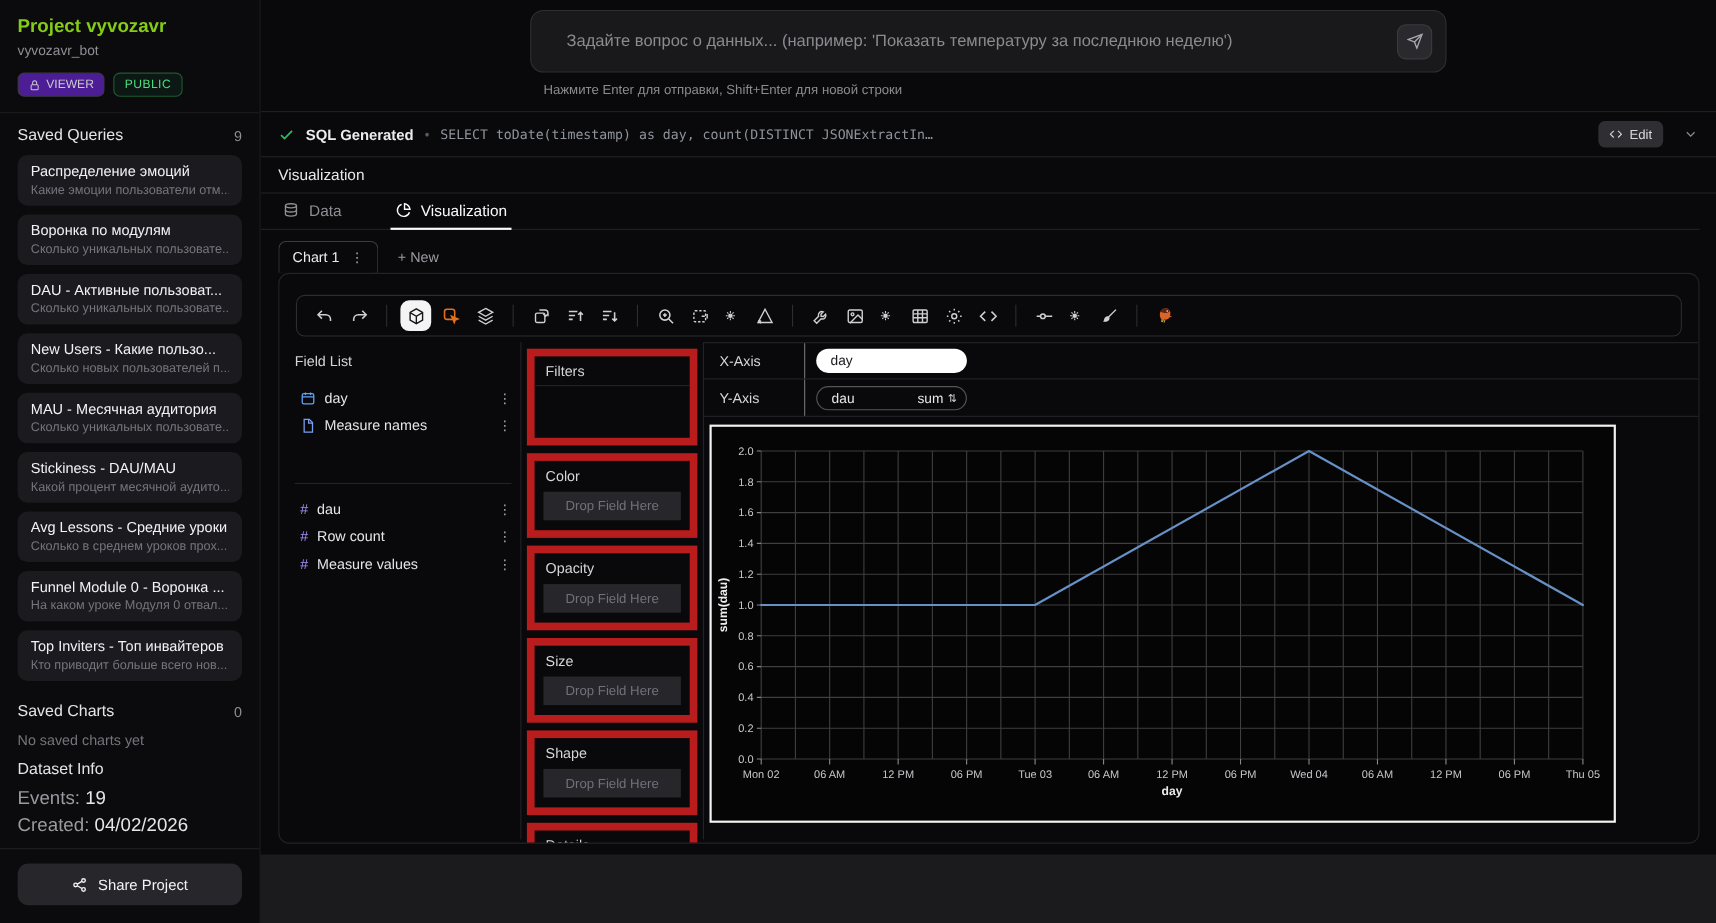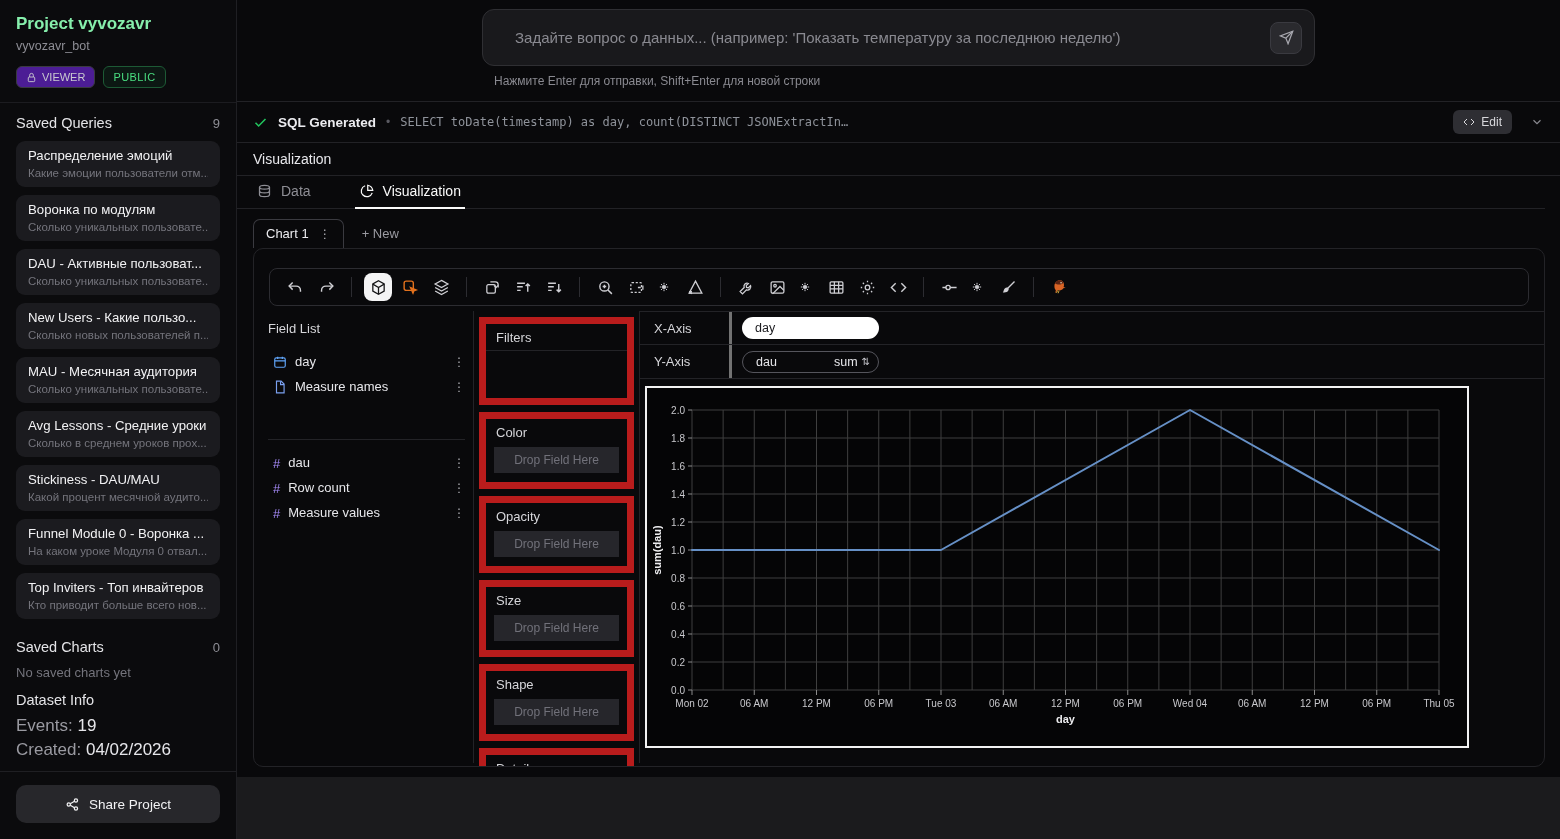--- a/index.html
+++ b/index.html
@@ -4,21 +4,21 @@
 <style>
   * { margin:0; padding:0; box-sizing:border-box; }
   html,body { width:1560px; height:839px; overflow:hidden; background:#1b1b1d;
     font-family:"Liberation Sans", sans-serif; }
   svg { display:block; }
 
   
   .sidebar { position:absolute; left:0; top:0; width:237px; height:839px;
     background:#0b0b0d; border-right:1px solid #1f1f23; display:flex; flex-direction:column; }
   .sb-head { padding:14px 16px 0; }
-  .sb-title { font-size:17px; font-weight:700; color:#86efac; }
+  .sb-title { font-size:17px; font-weight:700; color:#84cc16; }
   .sb-sub { font-size:12.5px; color:#8e8e95; margin-top:5px; }
   .badges { display:flex; gap:8px; margin-top:13px; }
   .badge-viewer { display:inline-flex; align-items:center; gap:5px; background:#4c1d95;
     border:1px solid #3a3a40; color:#c9c9cf; font-size:11px; padding:4px 9px; border-radius:6px; }
   .badge-public { color:#4ade80; border:1px solid #1d5a35; background:rgba(34,197,94,.07);
     font-size:11px; padding:4px 9px; border-radius:6px; letter-spacing:.4px; }
   .sb-divider { border-top:1px solid #1c1c20; margin-top:14px; }
   .sec-header { display:flex; justify-content:space-between; align-items:center;
     padding:12px 16px 10px; color:#e4e4e7; font-size:14.5px; }
   .sec-count { color:#8e8e95; font-size:13px; }
@@ -93,21 +93,21 @@
   .channels-col { width:166px; border-right:1px solid #232327; padding:6px 5px 0; }
   .ch-section { border:7px solid #b91c1c; margin-bottom:7px; }
   .ch-head { padding:6px 10px 5px; font-size:13px; color:#d6d6da; }
   .filters-body { height:48px; border-top:1px solid #232327; }
   .drop { margin:2px 8px 9px; height:26px; background:#26262b; display:flex; align-items:center;
     justify-content:center; font-size:12px; color:#71717a; }
 
   .axes-col { flex:1; display:flex; flex-direction:column; }
   .axis-row { height:34px; display:flex; align-items:center; border-bottom:1px solid #232327; }
   .axis-row:first-child { border-top:1px solid #232327; }
-  .axis-label { width:92px; padding-left:14px; font-size:13px; color:#d6d6da; border-right:3px solid #737373;
+  .axis-label { width:92px; padding-left:14px; font-size:13px; color:#d6d6da; border-right:1px solid #737373;
     height:100%; display:flex; align-items:center; }
   .axis-value { padding-left:10px; }
   .x-pill { width:137px; height:22px; background:#ffffff; border-radius:999px; color:#1a1a1e;
     font-size:12.5px; display:flex; align-items:center; padding-left:13px; cursor:grab; }
   .y-pill { width:137px; height:22px; border:1px solid #55555c; border-radius:999px; color:#e6e6ea;
     font-size:12.5px; display:flex; align-items:center; justify-content:space-between;
     padding:0 8px 0 13px; cursor:grab; }
   .y-agg { display:flex; gap:4px; align-items:center; cursor:pointer; }
   .updown { font-size:10px; color:#c9c9cf; }
 
@@ -155,26 +155,26 @@
       </div>
       <div class="q-card">
         <div class="q-title">New Users - Какие пользо...</div>
         <div class="q-desc">Сколько новых пользователей п...</div>
       </div>
       <div class="q-card">
         <div class="q-title">MAU - Месячная аудитория</div>
         <div class="q-desc">Сколько уникальных пользовате...</div>
       </div>
       <div class="q-card">
+        <div class="q-title">Stickiness - DAU/MAU</div>
+        <div class="q-desc">Какой процент месячной аудито...</div>
+      </div>
+      <div class="q-card">
         <div class="q-title">Avg Lessons - Средние уроки</div>
         <div class="q-desc">Сколько в среднем уроков прох...</div>
-      </div>
-      <div class="q-card">
-        <div class="q-title">Stickiness - DAU/MAU</div>
-        <div class="q-desc">Какой процент месячной аудито...</div>
       </div>
       <div class="q-card">
         <div class="q-title">Funnel Module 0 - Воронка ...</div>
         <div class="q-desc">На каком уроке Модуля 0 отвал...</div>
       </div>
       <div class="q-card">
         <div class="q-title">Top Inviters - Топ инвайтеров</div>
         <div class="q-desc">Кто приводит больше всего нов...</div>
       </div>
     </div>

